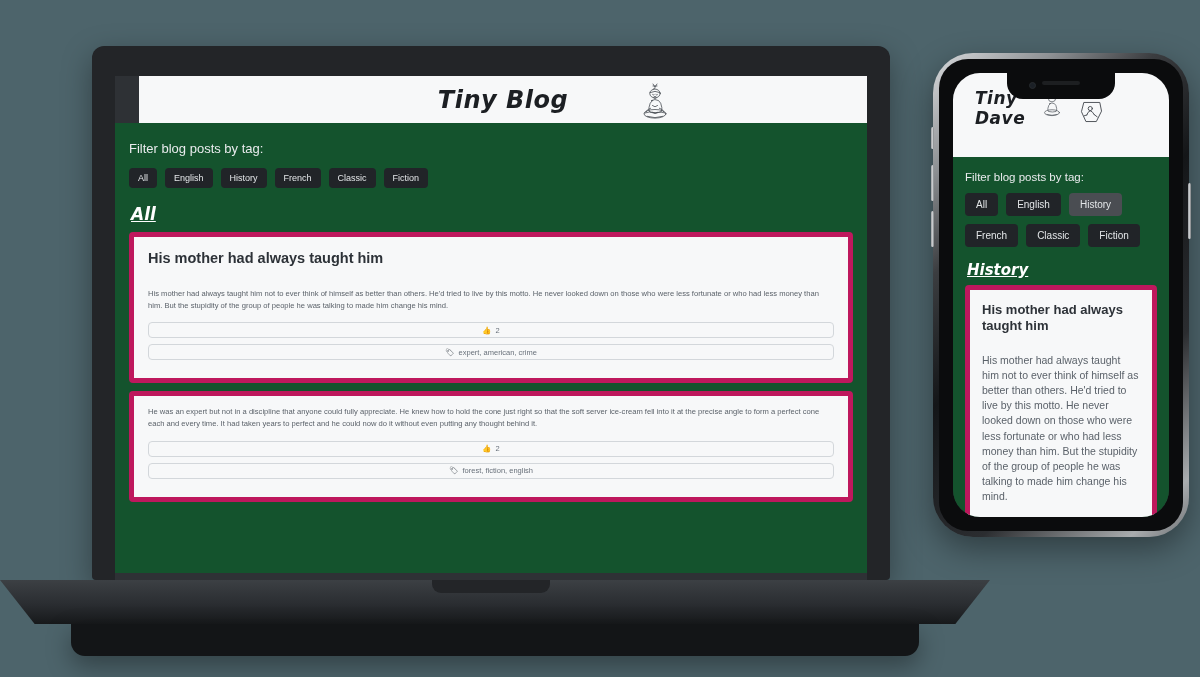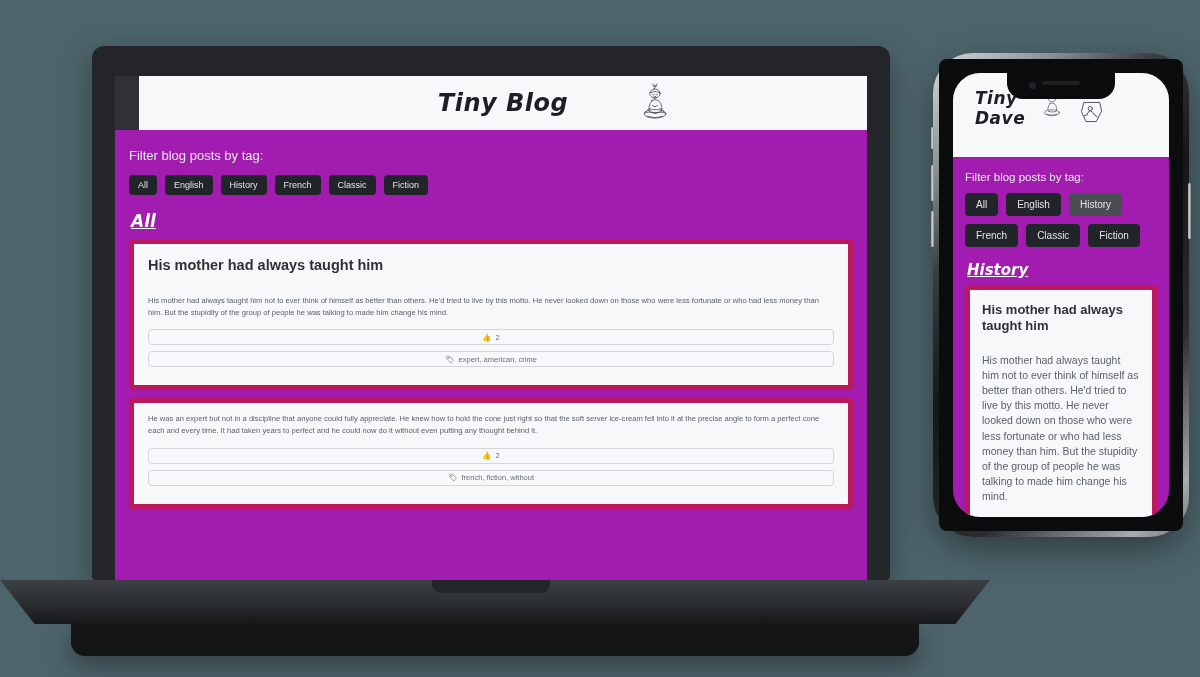--- a/index.html
+++ b/index.html
@@ -85,21 +85,21 @@
   .site-title {
     font-family: "DejaVu Sans", sans-serif;
     font-style: italic;
     font-weight: bold;
     color: #1c1f23;
     letter-spacing: 0.5px;
   }
   .logo-svg { display:block; }
 
   .site-body {
-    background: #a21caf;
+    background: #14532d;
     box-sizing: border-box;
   }
   .filter-label {
     color: #e9ebed;
   }
   .tag-row {
     display: flex;
     flex-wrap: wrap;
   }
   .tag-btn {
@@ -138,21 +138,21 @@
     display: flex;
     align-items: center;
     justify-content: center;
     box-sizing: border-box;
     color: #68707a;
     background: #f7f8f9;
   }
   .post-bar .glyph { margin-right: 4px; color: #404850; }
 
   
-  #laptop .site-header { height: 54px; margin-left: 24px; }
+  #laptop .site-header { height: 47px; margin-left: 24px; }
   #laptop .site-title { font-size: 24px; }
   #laptop .logo-wrap { position: absolute; right: 190px; top: 6px; }
   #laptop .site-body { padding: 18px 14px 0 14px; height: 450px; }
   #laptop .filter-label { font-size: 13px; margin-bottom: 12px; }
   #laptop .tag-row { gap: 8px; margin-bottom: 16px; }
   #laptop .tag-btn { font-size: 9px; padding: 5px 9px; }
   #laptop .section-heading { font-size: 17px; margin: 0 0 8px 2px; }
   #laptop .post-card { border-radius: 4px; padding: 10px 14px 12px 14px; margin-bottom: 8px; }
   #laptop .post-title { font-size: 14.5px; margin: 3px 0 22px 0; }
   #laptop .post-body { font-size: 7.6px; line-height: 1.6; margin: 0 0 10px 0; }
@@ -172,21 +172,21 @@
     background: linear-gradient(135deg,#d9dbdd 0%, #8e9194 16%, #3b3d40 30%, #141618 48%, #2b2d30 72%, #a9acae 92%, #6e7174 100%);
     border-radius: 40px;
     padding: 3px;
     box-sizing: border-box;
     box-shadow: 0 12px 32px rgba(0,0,0,0.38);
   }
   .phone-inner {
     position: absolute;
     left: 6px; top: 6px; right: 6px; bottom: 6px;
     background: #0b0c0d;
-    border-radius: 8px;
+    border-radius: 29px;
   }
   .phone-viewport {
     position: absolute;
     left: 14px; top: 14px; right: 14px; bottom: 14px;
     background: #2e3135;
     border-radius: 27px;
     overflow: hidden;
   }
   .phone-notch {
     position: absolute;
@@ -303,21 +303,21 @@
         </article>
 
         <article class="post-card">
           <p class="post-body">He was an expert but not in a discipline that anyone could fully appreciate. He knew how to hold the cone just right so that the soft server ice-cream fell into it at the precise angle to form a perfect cone each and every time. It had taken years to perfect and he could now do it without even putting any thought behind it.</p>
           <div class="post-bar">
             <span class="glyph">👍</span>
             <span>2</span>
           </div>
           <div class="post-bar">
             <span class="glyph">🏷</span>
-            <span>french, fiction, without</span>
+            <span>forest, fiction, english</span>
           </div>
         </article>
 
       </div>
 
     </div>
   </div>
   <div class="laptop-base"></div>
   <div class="laptop-notch"></div>
   <div class="laptop-foot"></div>

